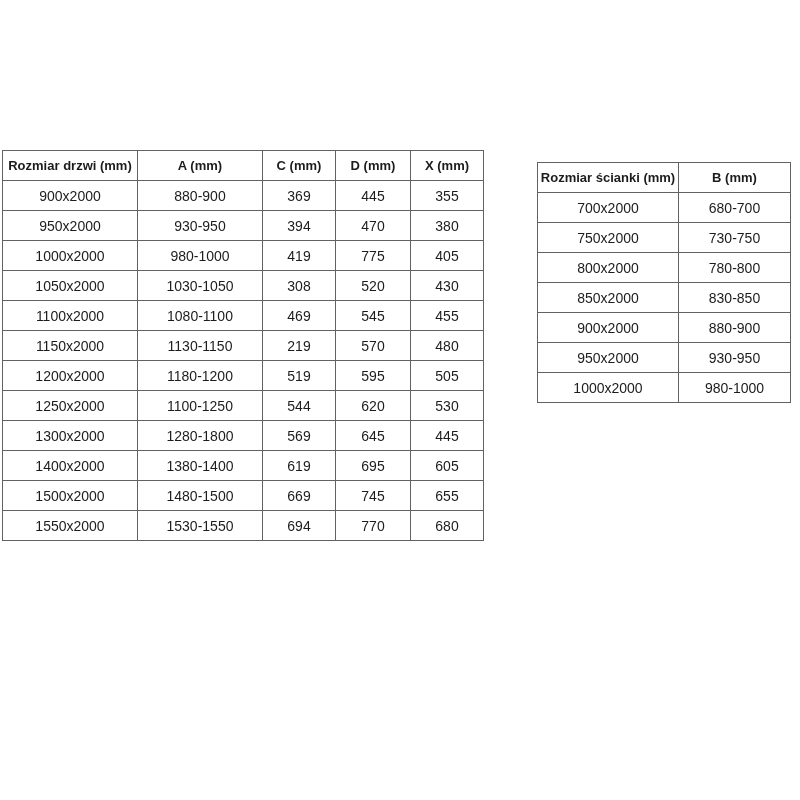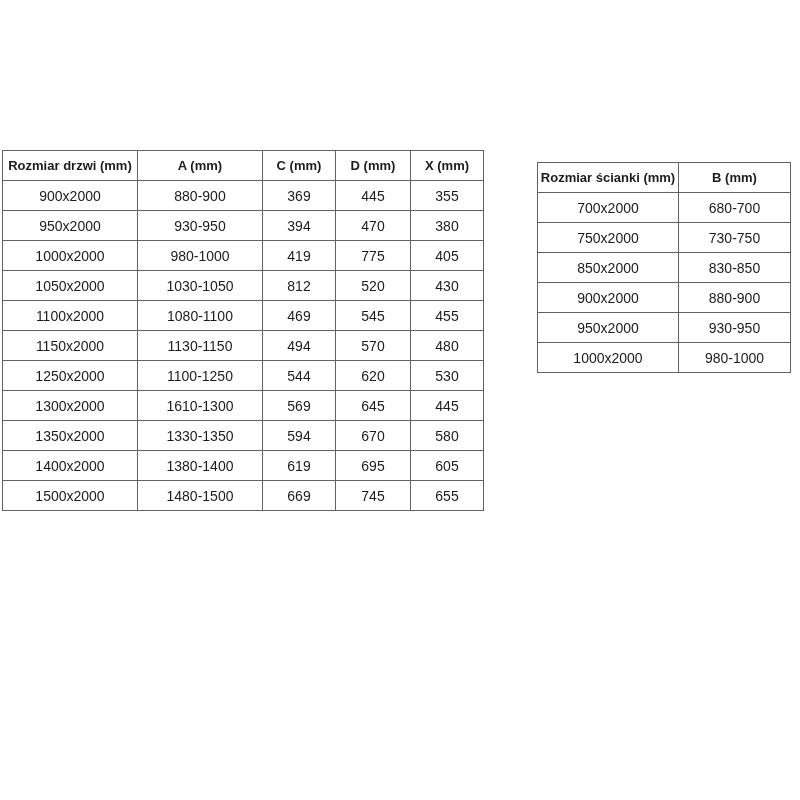--- a/index.html
+++ b/index.html
@@ -99,72 +99,79 @@
         <tr>
           <td>1000x2000</td>
           <td>980-1000</td>
           <td>419</td>
           <td>775</td>
           <td>405</td>
         </tr>
         <tr>
           <td>1050x2000</td>
           <td>1030-1050</td>
-          <td>812</td>
+          <td>308</td>
           <td>520</td>
           <td>430</td>
         </tr>
         <tr>
           <td>1100x2000</td>
           <td>1080-1100</td>
           <td>469</td>
           <td>545</td>
           <td>455</td>
         </tr>
         <tr>
           <td>1150x2000</td>
           <td>1130-1150</td>
-          <td>494</td>
+          <td>219</td>
           <td>570</td>
           <td>480</td>
+        </tr>
+        <tr>
+          <td>1200x2000</td>
+          <td>1180-1200</td>
+          <td>519</td>
+          <td>595</td>
+          <td>505</td>
         </tr>
         <tr>
           <td>1250x2000</td>
           <td>1100-1250</td>
           <td>544</td>
           <td>620</td>
           <td>530</td>
         </tr>
         <tr>
           <td>1300x2000</td>
-          <td>1610-1300</td>
+          <td>1280-1800</td>
           <td>569</td>
           <td>645</td>
           <td>445</td>
-        </tr>
-        <tr>
-          <td>1350x2000</td>
-          <td>1330-1350</td>
-          <td>594</td>
-          <td>670</td>
-          <td>580</td>
         </tr>
         <tr>
           <td>1400x2000</td>
           <td>1380-1400</td>
           <td>619</td>
           <td>695</td>
           <td>605</td>
         </tr>
         <tr>
           <td>1500x2000</td>
           <td>1480-1500</td>
           <td>669</td>
           <td>745</td>
           <td>655</td>
+        </tr>
+        <tr>
+          <td>1550x2000</td>
+          <td>1530-1550</td>
+          <td>694</td>
+          <td>770</td>
+          <td>680</td>
         </tr>
       </tbody>
     </table>
 
   <table id="wall-table" class="spec-table">
       <colgroup>
         <col style="width: 141px;">
         <col style="width: 112px;">
       </colgroup>
       <thead>
@@ -176,20 +183,24 @@
       <tbody>
         <tr>
           <td>700x2000</td>
           <td>680-700</td>
         </tr>
         <tr>
           <td>750x2000</td>
           <td>730-750</td>
         </tr>
         <tr>
+          <td>800x2000</td>
+          <td>780-800</td>
+        </tr>
+        <tr>
           <td>850x2000</td>
           <td>830-850</td>
         </tr>
         <tr>
           <td>900x2000</td>
           <td>880-900</td>
         </tr>
         <tr>
           <td>950x2000</td>
           <td>930-950</td>

